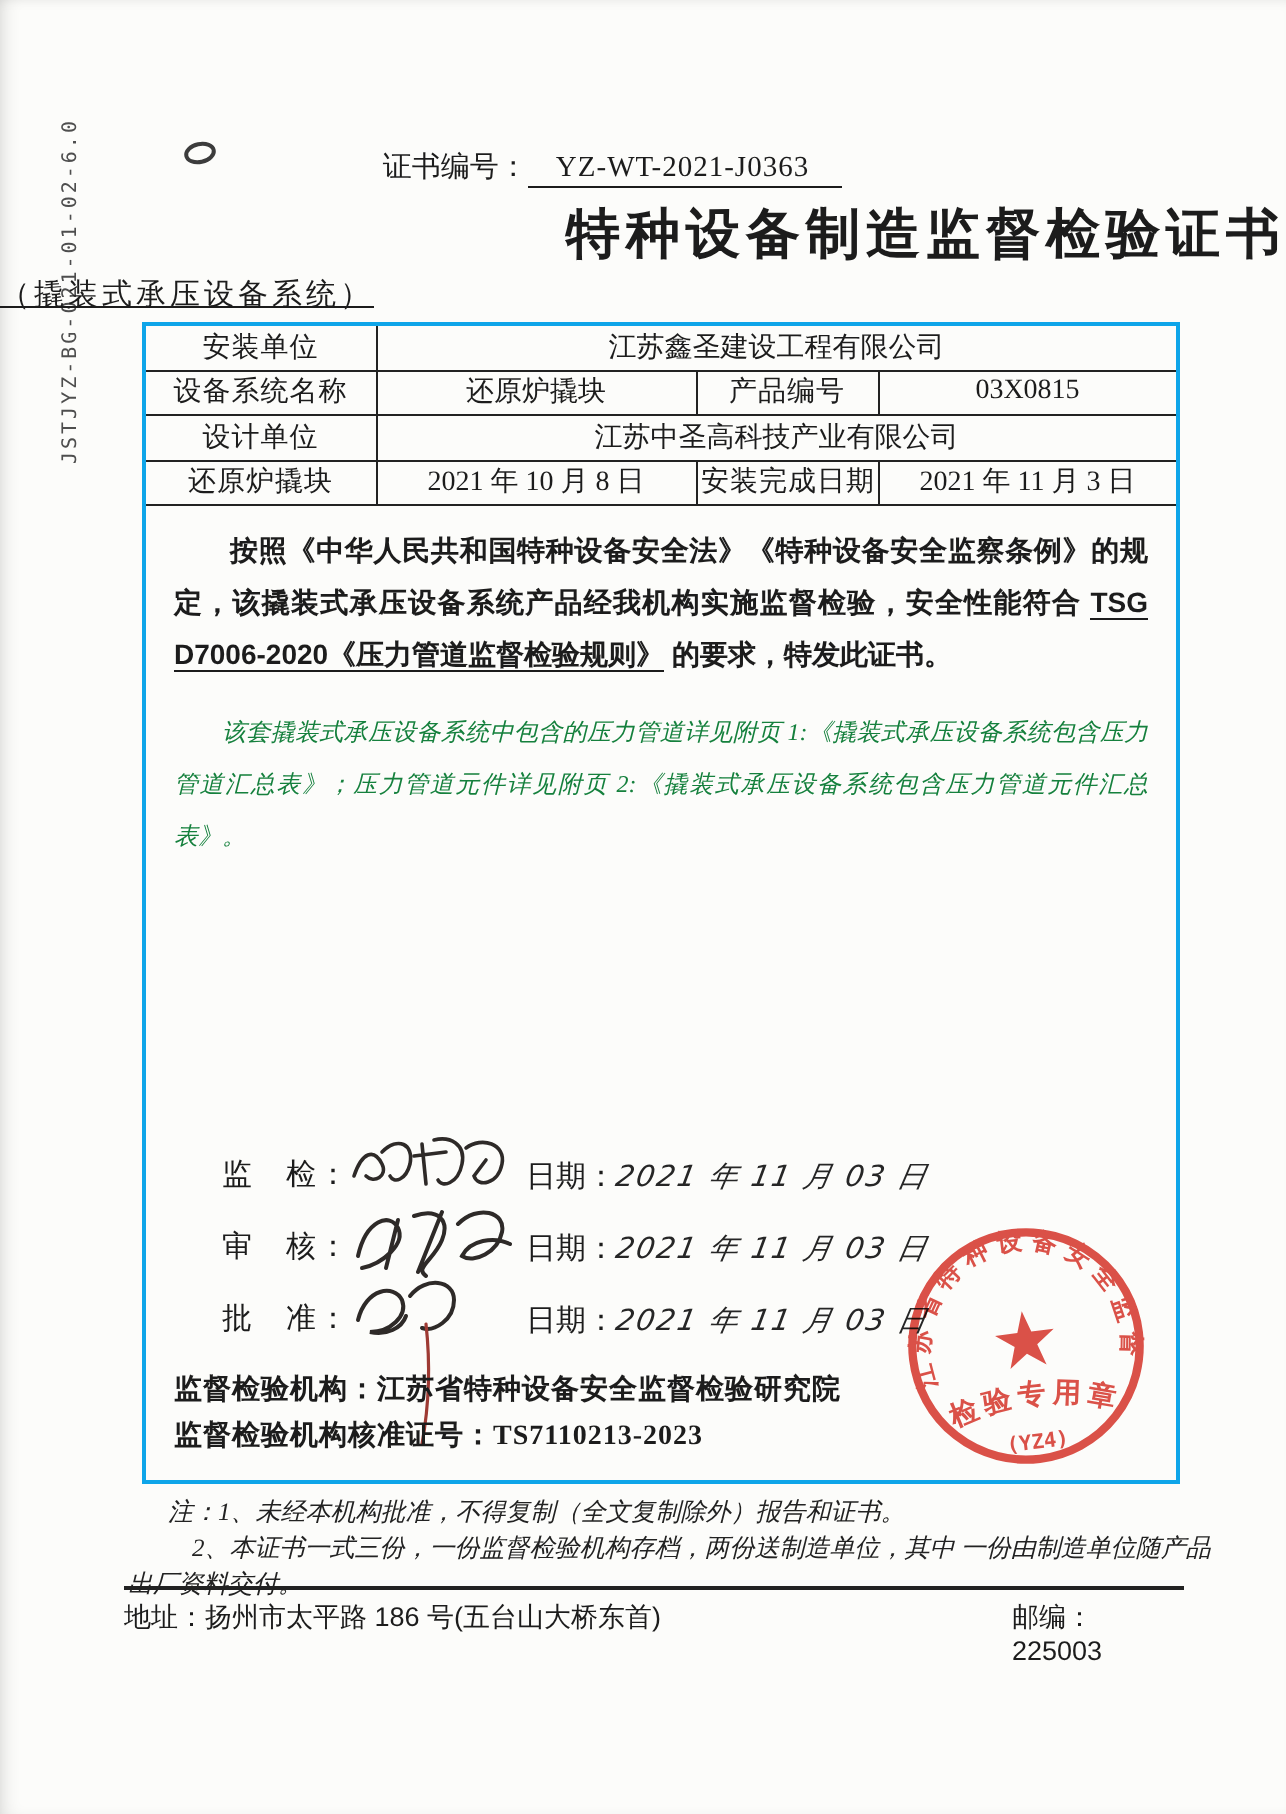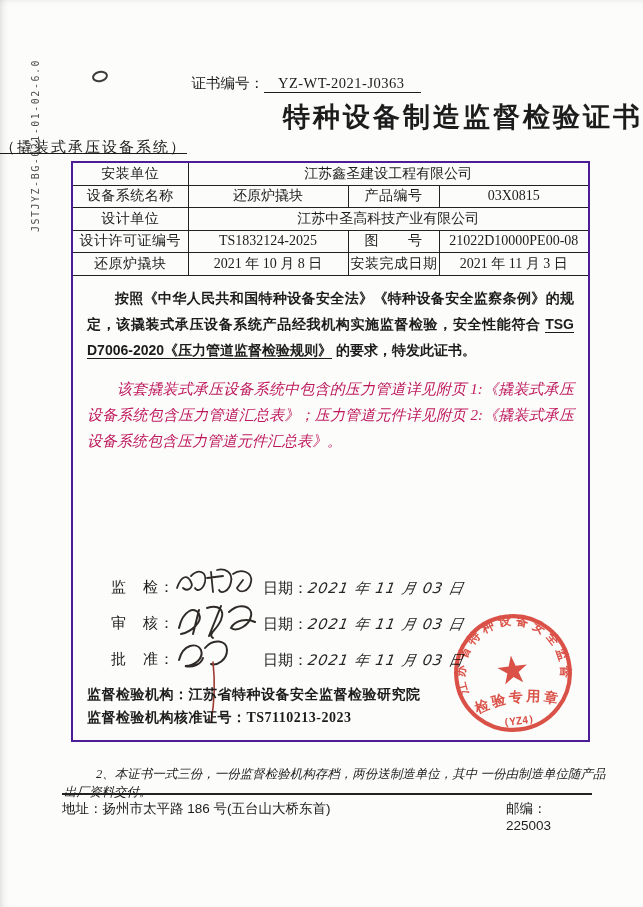--- a/index.html
+++ b/index.html
@@ -17,36 +17,36 @@
   
   .certno-row{position:absolute;top:74px;left:0;width:588px;text-align:center;font-size:14.5px;padding-left:12px;}
   .certno-row .num{font-family:"Liberation Serif",serif;border-bottom:1.6px solid #1c1c1c;
                    padding:0 16px 1px 14px;letter-spacing:.5px;}
   .title{position:absolute;top:99px;left:0;width:100%;text-align:right;font-size:27px;
          font-weight:bold;letter-spacing:3px;}
   .subtitle{position:absolute;top:138px;left:0;width:100%;text-align:left;font-size:15px;
             letter-spacing:2px;text-decoration:underline;}
   
   .main-box{position:absolute;left:71px;top:161px;width:519px;height:581px;
-            border:2px solid #4c1d95;box-sizing:border-box;}
+            border:2px solid #0ea5e9;box-sizing:border-box;}
   
   table.info{width:100%;border-collapse:collapse;table-layout:fixed;font-size:14px;}
   table.info td{border:1.5px solid #222;height:21.5px;text-align:center;padding:0 2px;
                 overflow:hidden;white-space:nowrap;}
   table.info td.lbl{letter-spacing:.5px;}
   table.info tr:first-child td{border-top:none;}
   table.info td:first-child{border-left:none;}
   table.info td:last-child{border-right:none;}
   .num-font{font-family:"Liberation Serif",serif;}
   
   .para1{margin:9px 14px 0;font-family:"Liberation Sans","DejaVu Sans",sans-serif;
          font-weight:bold;font-size:14px;line-height:26px;text-indent:2em;text-align:justify;}
   .para1 .uline{border-bottom:1.5px solid #1c1c1c;}
-  .para2{margin:13px 14px 0;font-style:italic;font-size:15px;line-height:26px;
-         text-indent:2em;text-align:justify;color:#be185d;}
+  .para2{margin:13px 14px 0;font-style:italic;font-size:12px;line-height:26px;
+         text-indent:2em;text-align:justify;color:#15803d;}
   
   .sig-row{position:absolute;left:38px;height:36px;font-size:15px;text-align:right;}
   .sig-row .lab{letter-spacing:1px;}
   .sig-row .svg-sig{position:absolute;left:62px;top:-14px;}
   .sig-row .datepart{position:absolute;left:152px;top:1px;white-space:nowrap;}
   .hand{display:inline-block;font-family:"DejaVu Sans",sans-serif;font-style:italic;
         transform:skewX(-10deg);font-size:14.5px;color:#262626;letter-spacing:1px;}
   .sig1{top:415px;} .sig2{top:451px;} .sig3{top:487px;}
   
   .agency{position:absolute;left:14px;font-family:"Liberation Sans","DejaVu Sans",sans-serif;
@@ -98,26 +98,20 @@
       </tr>
       <tr>
         <td class="lbl">设备系统名称</td>
         <td>还原炉撬块</td>
         <td class="lbl">产品编号</td>
         <td class="num-font">03X0815</td>
       </tr>
       <tr>
         <td class="lbl">设计单位</td>
         <td colspan="3">江苏中圣高科技产业有限公司</td>
-      </tr>
-      <tr>
-        <td class="lbl">设计许可证编号</td>
-        <td class="num-font">TS1832124-2025</td>
-        <td class="lbl">图　　号</td>
-        <td class="num-font">21022D10000PE00-08</td>
       </tr>
       <tr>
         <td class="lbl">还原炉撬块</td>
         <td>2021 年 10 月 8 日</td>
         <td class="lbl">安装完成日期</td>
         <td>2021 年 11 月 3 日</td>
       </tr>
     </tbody>
       </table>
 
@@ -175,20 +169,21 @@
       <text font-size="12" fill="#d93a30" letter-spacing="4" font-weight="bold" font-family="Liberation Serif,serif">
         <textPath href="#ringPath" startOffset="2">江苏省特种设备安全监督检验研究院</textPath>
       </text>
       <text font-size="13.5" fill="#d93a30" letter-spacing="3" font-weight="bold" font-family="Liberation Serif,serif">
         <textPath href="#innerPath" startOffset="3">检验专用章</textPath>
       </text>
       <text x="60" y="110" font-size="10" fill="#d93a30" text-anchor="middle" font-weight="bold" font-family="DejaVu Sans Mono,monospace">(YZ4)</text>
     </svg>
   </div>
 
+  <div class="note note1">注：1、未经本机构批准，不得复制（全文复制除外）报告和证书。</div>
   <div class="note note2">2、本证书一式三份，一份监督检验机构存档，两份送制造单位，其中 一份由制造单位随产品</div>
   <div class="note note3">出厂资料交付。</div>
 
   <div class="rule"></div>
 
   <div class="footer">
     <span class="addr">地址：扬州市太平路 186 号(五台山大桥东首)</span>
     <span class="zip">邮编：225003</span>
   </div>
 

